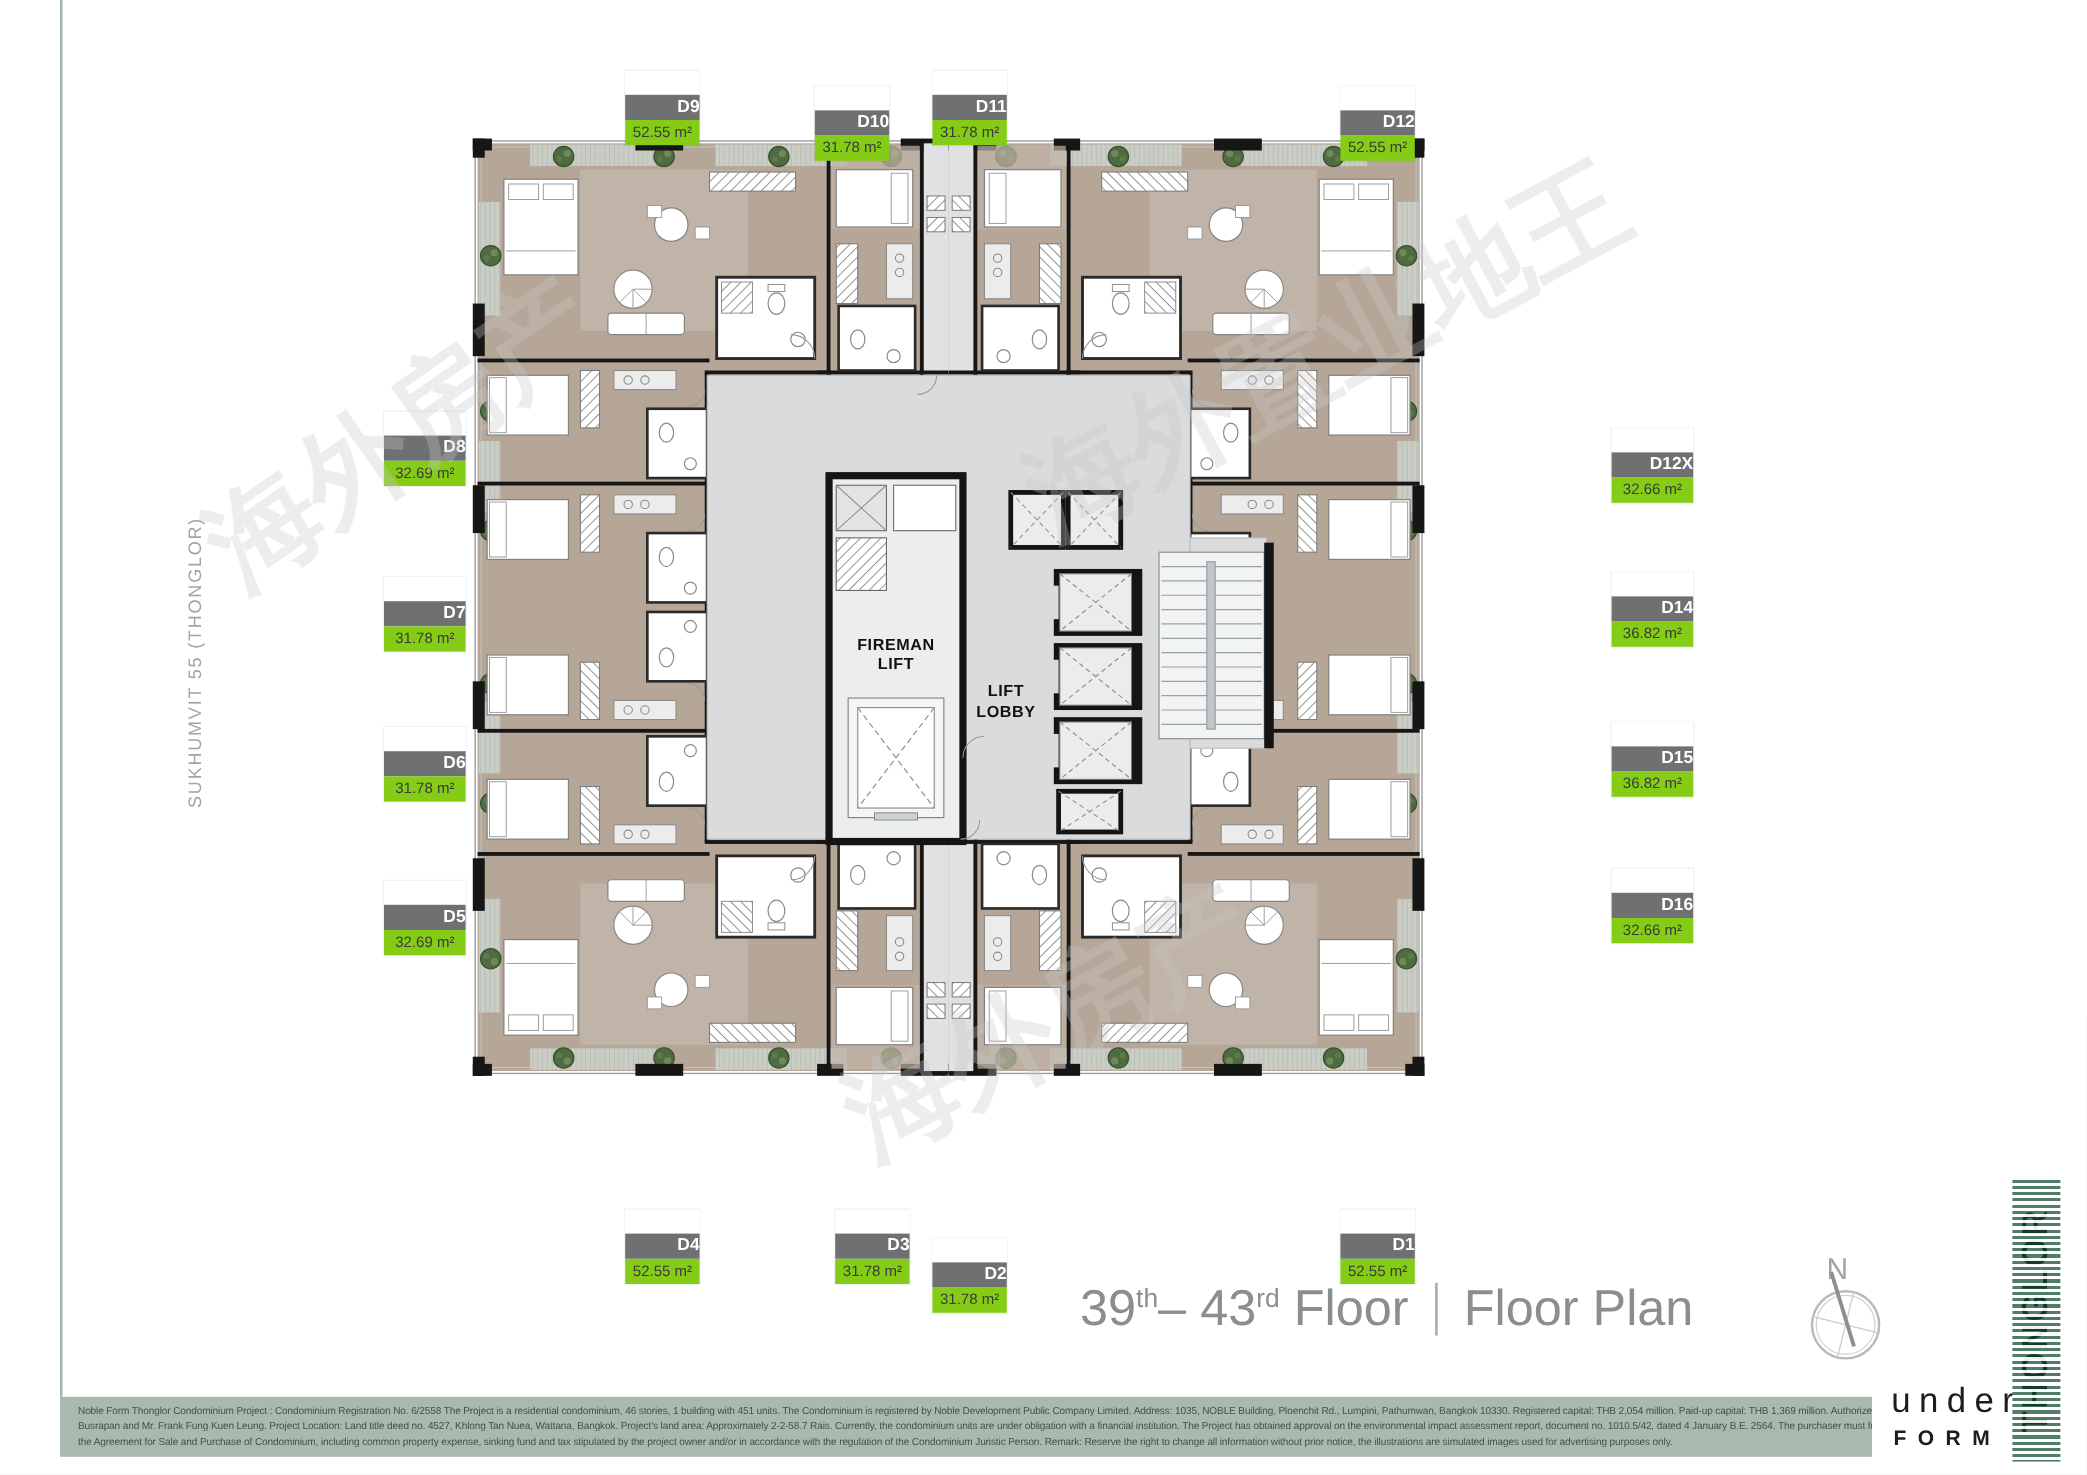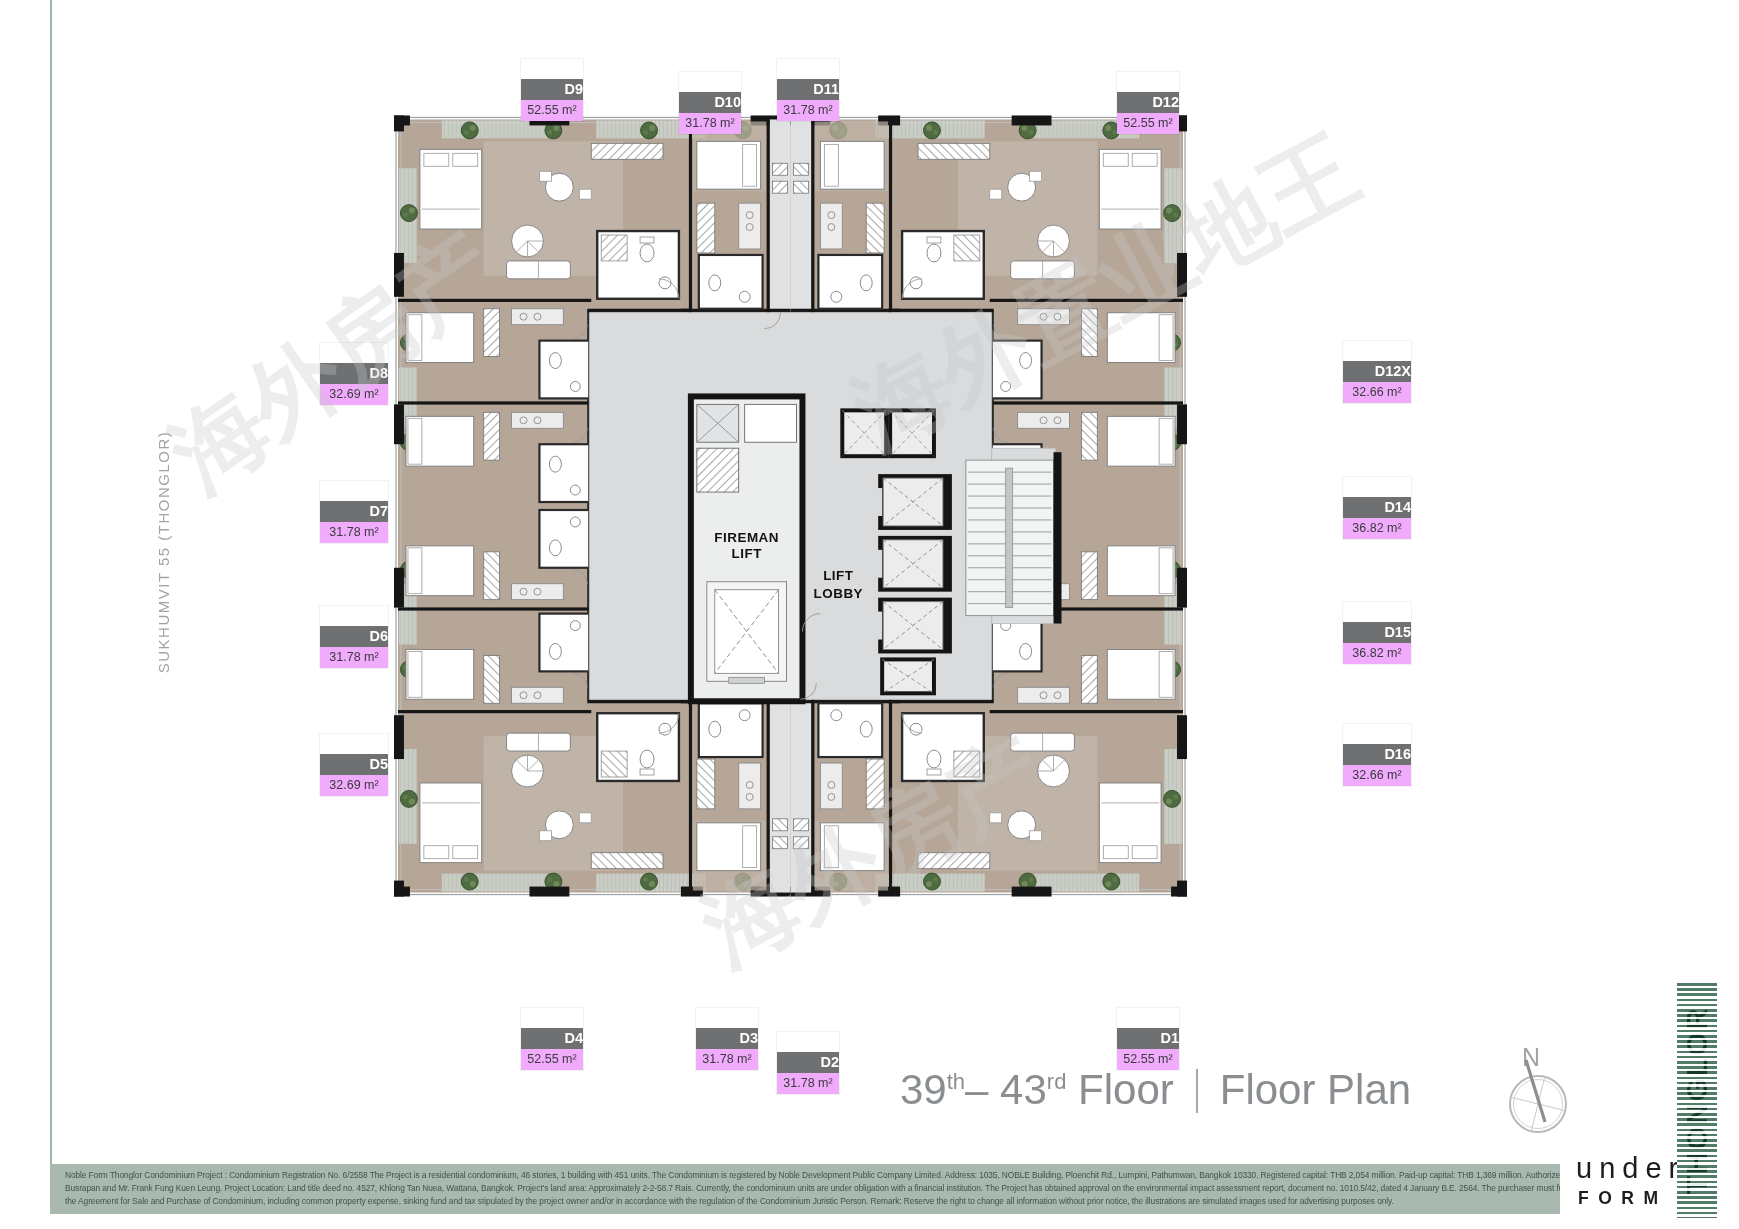--- a/index.html
+++ b/index.html
@@ -8,21 +8,21 @@
   
   .left-rule{position:absolute;left:50px;top:0;width:2px;height:1164px;background:#a3b5ab;}
   
   .street{position:absolute;left:163px;top:552px;transform:translate(-50%,-50%) rotate(-90deg);
           white-space:nowrap;color:#a0a4a7;font-size:15px;letter-spacing:1.5px;}
   
   .ulabel{position:absolute;width:62px;box-shadow:0 0 0 1px rgba(0,0,0,0.05);}
   .ulabel.side{width:68px;}
   .uh{height:21px;line-height:21px;background:#6e7072;color:#ffffff;text-align:right;
       font-size:14.5px;font-weight:bold;margin-top:20px;}
-  .ua{height:21px;line-height:21px;background:#f0abfc;color:#3b3b3b;text-align:center;font-size:12.5px;}
+  .ua{height:21px;line-height:21px;background:#84cc16;color:#3b3b3b;text-align:center;font-size:12.5px;}
   
   #plan{position:absolute;left:392px;top:112px;}
   
   .wm{position:absolute;white-space:nowrap;color:#c8c8c8;opacity:0.32;font-size:92px;
       font-weight:bold;pointer-events:none;z-index:5;}
   
   .title{position:absolute;left:900px;top:1066px;width:560px;color:#8a8e91;
          font-size:42px;white-space:nowrap;}
   .title .sup{font-size:22px;position:relative;top:-15px;}
   .title .divider{display:inline-block;height:44px;border-left:2px solid #a5a9ac;
@@ -288,21 +288,21 @@
   </div>
   <div class="ulabel side" style="left:320px;top:606px">
     <div class="uh">D6</div>
     <div class="ua">31.78 m²</div>
   </div>
   <div class="ulabel side" style="left:320px;top:734px">
     <div class="uh">D5</div>
     <div class="ua">32.69 m²</div>
   </div>
 
-  <div class="ulabel side" style="left:1343px;top:341px">
+  <div class="ulabel side" style="left:1343px;top:357px">
     <div class="uh">D12X</div>
     <div class="ua">32.66 m²</div>
   </div>
   <div class="ulabel side" style="left:1343px;top:477px">
     <div class="uh">D14</div>
     <div class="ua">36.82 m²</div>
   </div>
   <div class="ulabel side" style="left:1343px;top:602px">
     <div class="uh">D15</div>
     <div class="ua">36.82 m²</div>

